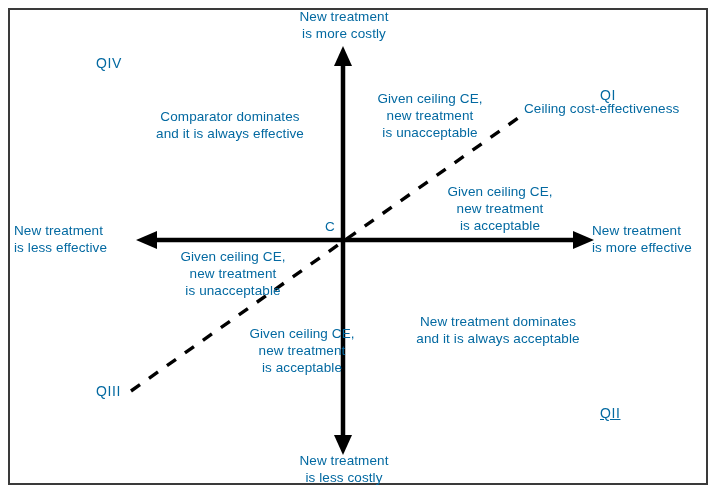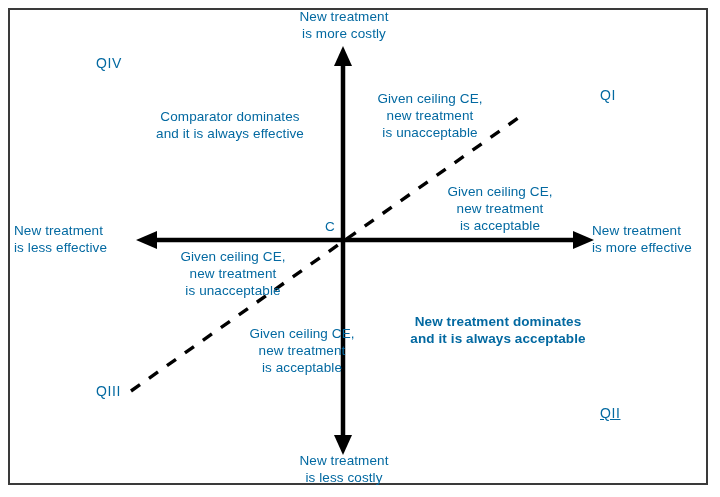--- a/index.html
+++ b/index.html
@@ -72,21 +72,21 @@
   #quad-q4            { left: 96px;  top: 55px;  width: 70px; }
 
   #origin-c           { left: 322px; top: 218px; width: 16px; }
 
   #txt-q4-block       { left: 120px; top: 108px; width: 220px; }
   #txt-q1-upper       { left: 344px; top: 90px;  width: 172px; }
   #txt-ceiling        { left: 524px; top: 100px; width: 192px; }
   #txt-q1-lower       { left: 412px; top: 183px; width: 176px; }
   #txt-q3-upper       { left: 142px; top: 248px; width: 182px; }
   #txt-q3-lower       { left: 216px; top: 325px; width: 172px; }
-  #txt-q2-block       { left: 386px; top: 313px; width: 224px; font-weight: bold; }
+  #txt-q2-block       { left: 386px; top: 313px; width: 224px; }
 </style>
 </head>
 <body>
 
 <div id="canvas">
 
   <div id="figure-frame"></div>
 
   <svg id="plot-svg" viewBox="0 0 720 497" xmlns="http://www.w3.org/2000/svg">
     <defs>
@@ -136,20 +136,21 @@
 
   <div class="lbl left quad-label" id="quad-q4">QIV</div>
 
   <div class="lbl center" id="txt-q4-block">Comparator dominates
 and it is always effective</div>
 
   <div class="lbl center" id="txt-q1-upper">Given ceiling CE,
 new treatment
 is unacceptable</div>
 
+  <div class="lbl left" id="txt-ceiling">Ceiling cost-effectiveness</div>
 
   <div class="lbl center" id="txt-q1-lower">Given ceiling CE,
 new treatment
 is acceptable</div>
 
   <div class="lbl center" id="txt-q3-upper">Given ceiling CE,
 new treatment
 is unacceptable</div>
 
   <div class="lbl center" id="txt-q3-lower">Given ceiling CE,

